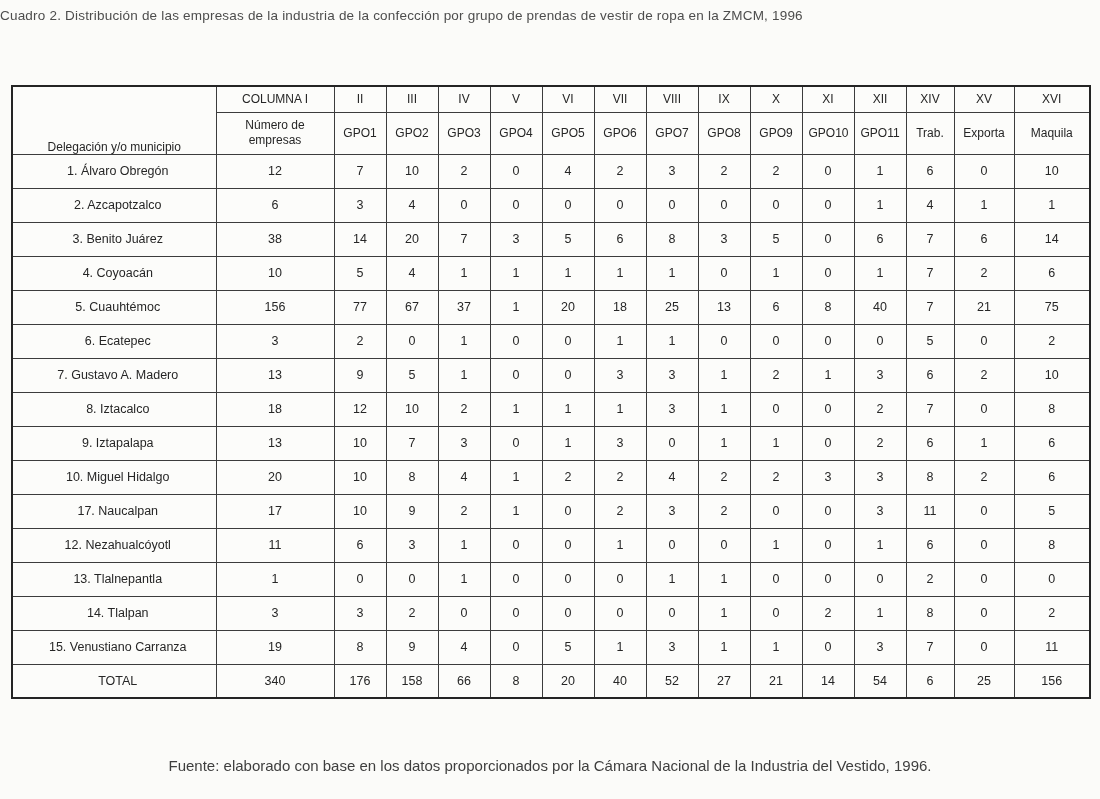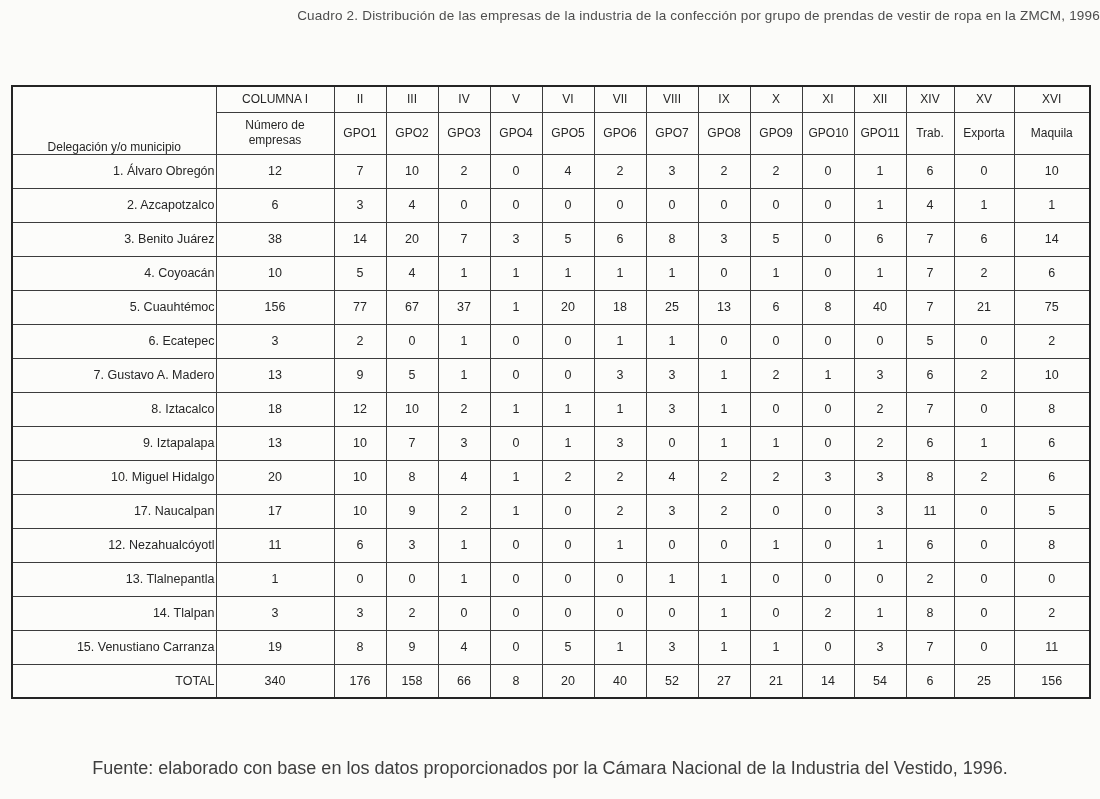--- a/index.html
+++ b/index.html
@@ -12,21 +12,21 @@
   .page {
     position: relative;
     width: 1100px; height: 799px;
     overflow: hidden;
     color: #2b2b2b;
   }
   .doc-title {
     position: absolute;
     top: 8px; left: 0;
     width: 100%;
-    text-align: right;
+    text-align: left;
     font-size: 13.5px;
     color: #4d4d4d;
     letter-spacing: 0.2px;
   }
   table.data-table {
     position: absolute;
     top: 85px; left: 11px;
     width: 1078px;
     border-collapse: collapse;
     table-layout: fixed;
@@ -55,29 +55,29 @@
     padding: 2px 6px;
     line-height: 1.25;
   }
   tbody td {
     height: 34px;
     font-size: 12.5px;
     text-align: center;
     vertical-align: middle;
   }
   td.rowlabel {
-    text-align: right;
+    text-align: center;
     padding-left: 8px;
   }
   .footer {
     position: absolute;
     top: 756px; left: 0;
     width: 100%;
     text-align: center;
-    font-size: 18px;
+    font-size: 15px;
     color: #3e3e3e;
     line-height: 1.35;
   }
 </style>
 </head>
 <body>
 
 <div class="page">
 
   <div class="doc-title">Cuadro 2. Distribución de las empresas de la industria de la confección por grupo de prendas de vestir de ropa en la ZMCM, 1996</div>

